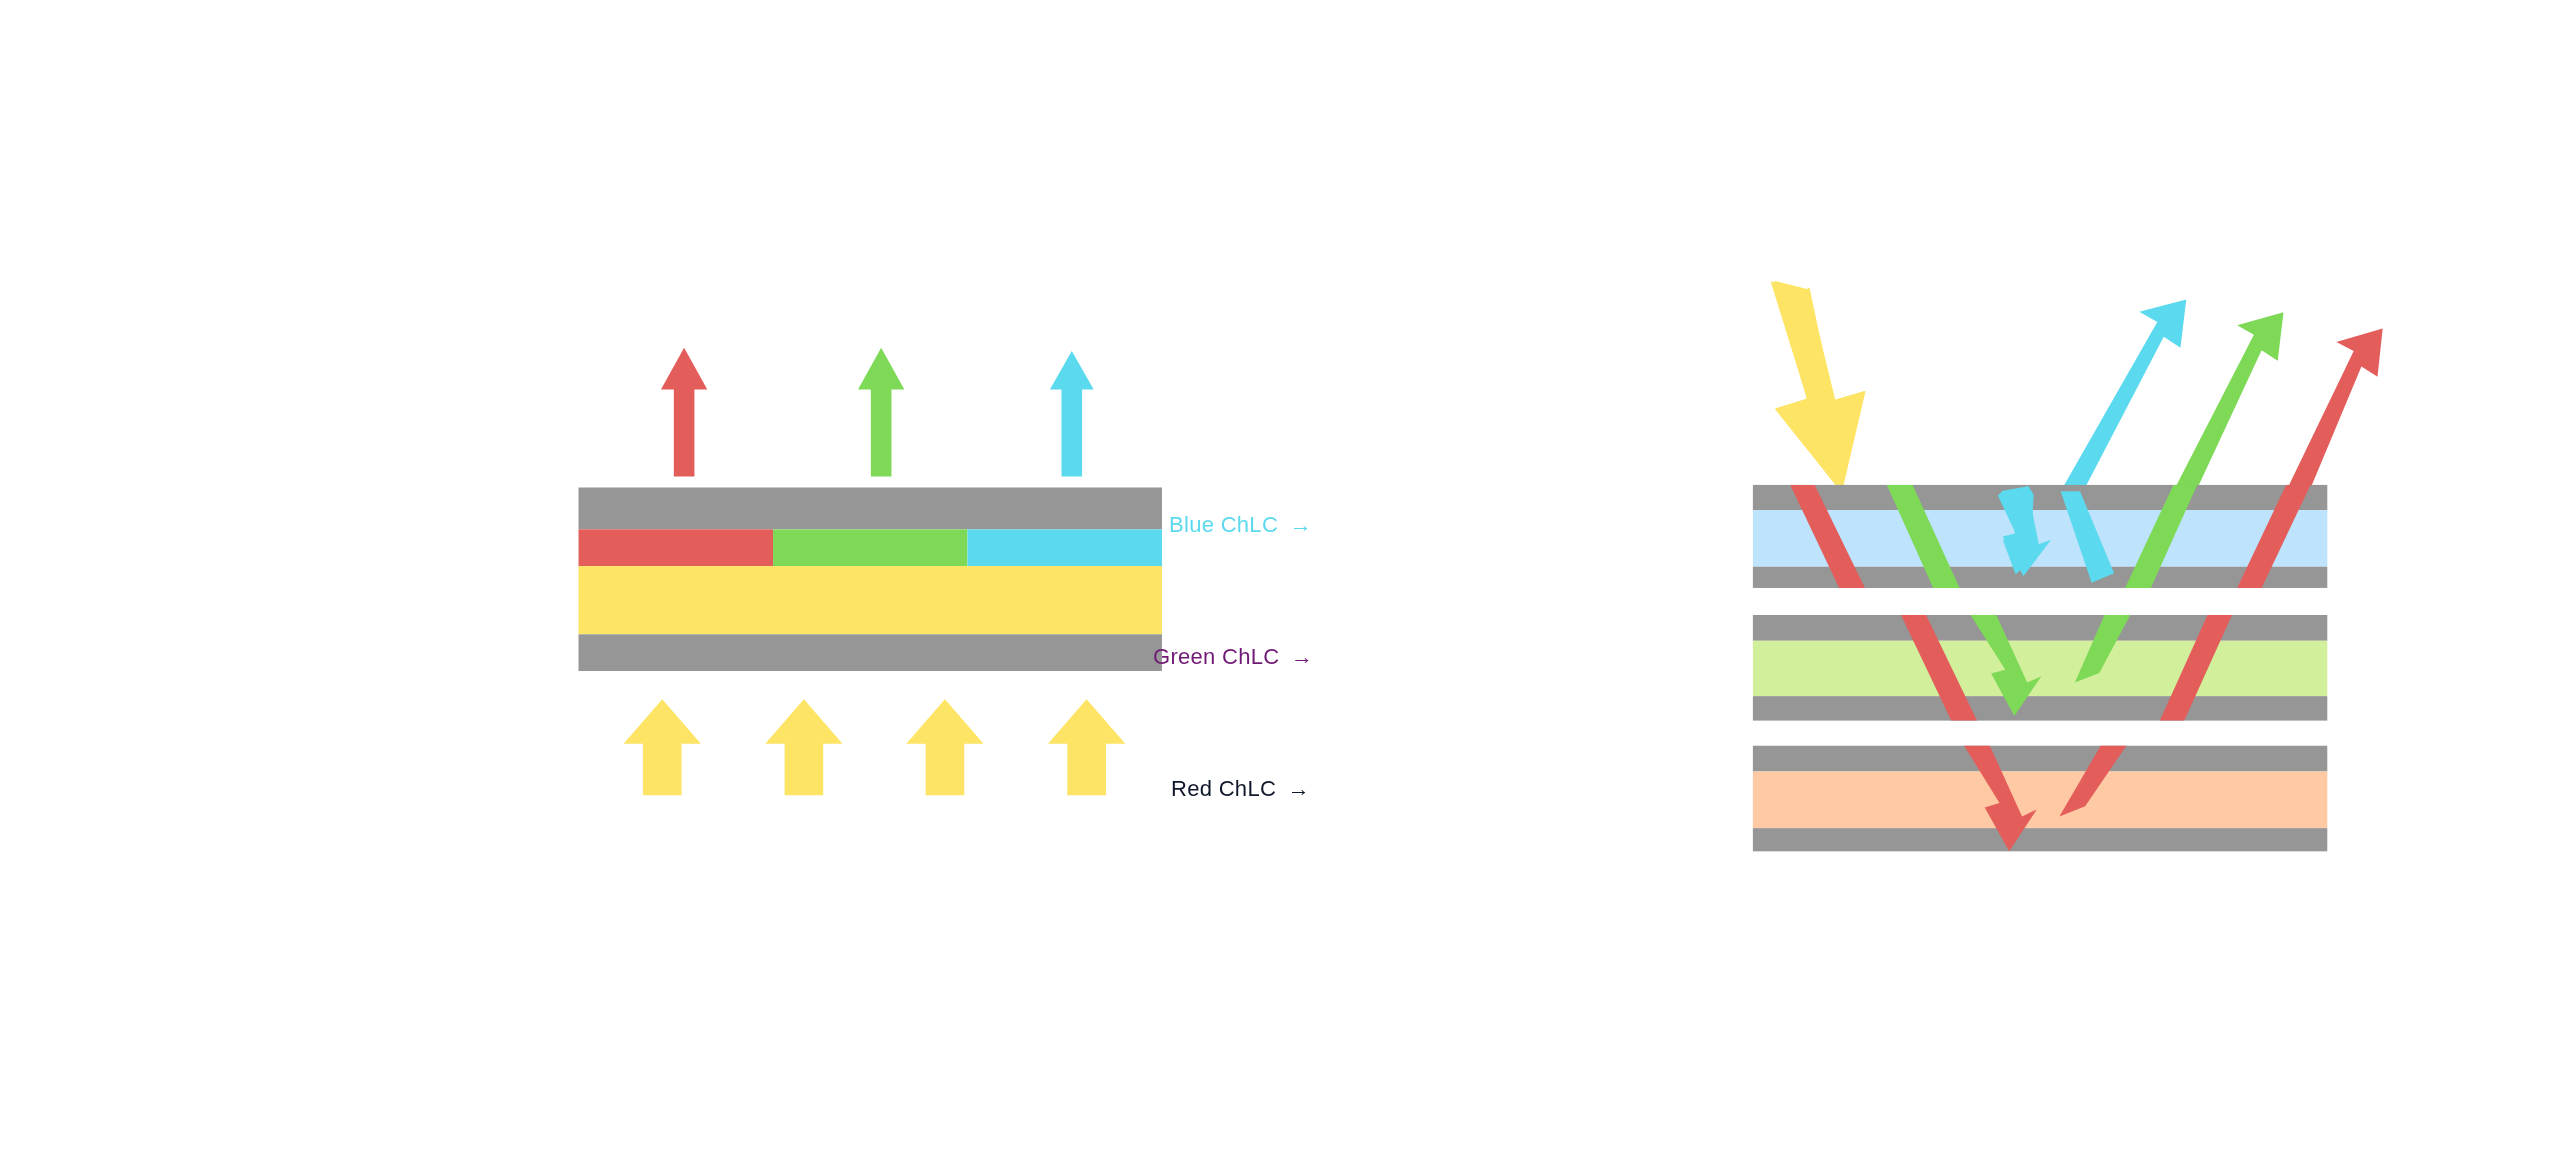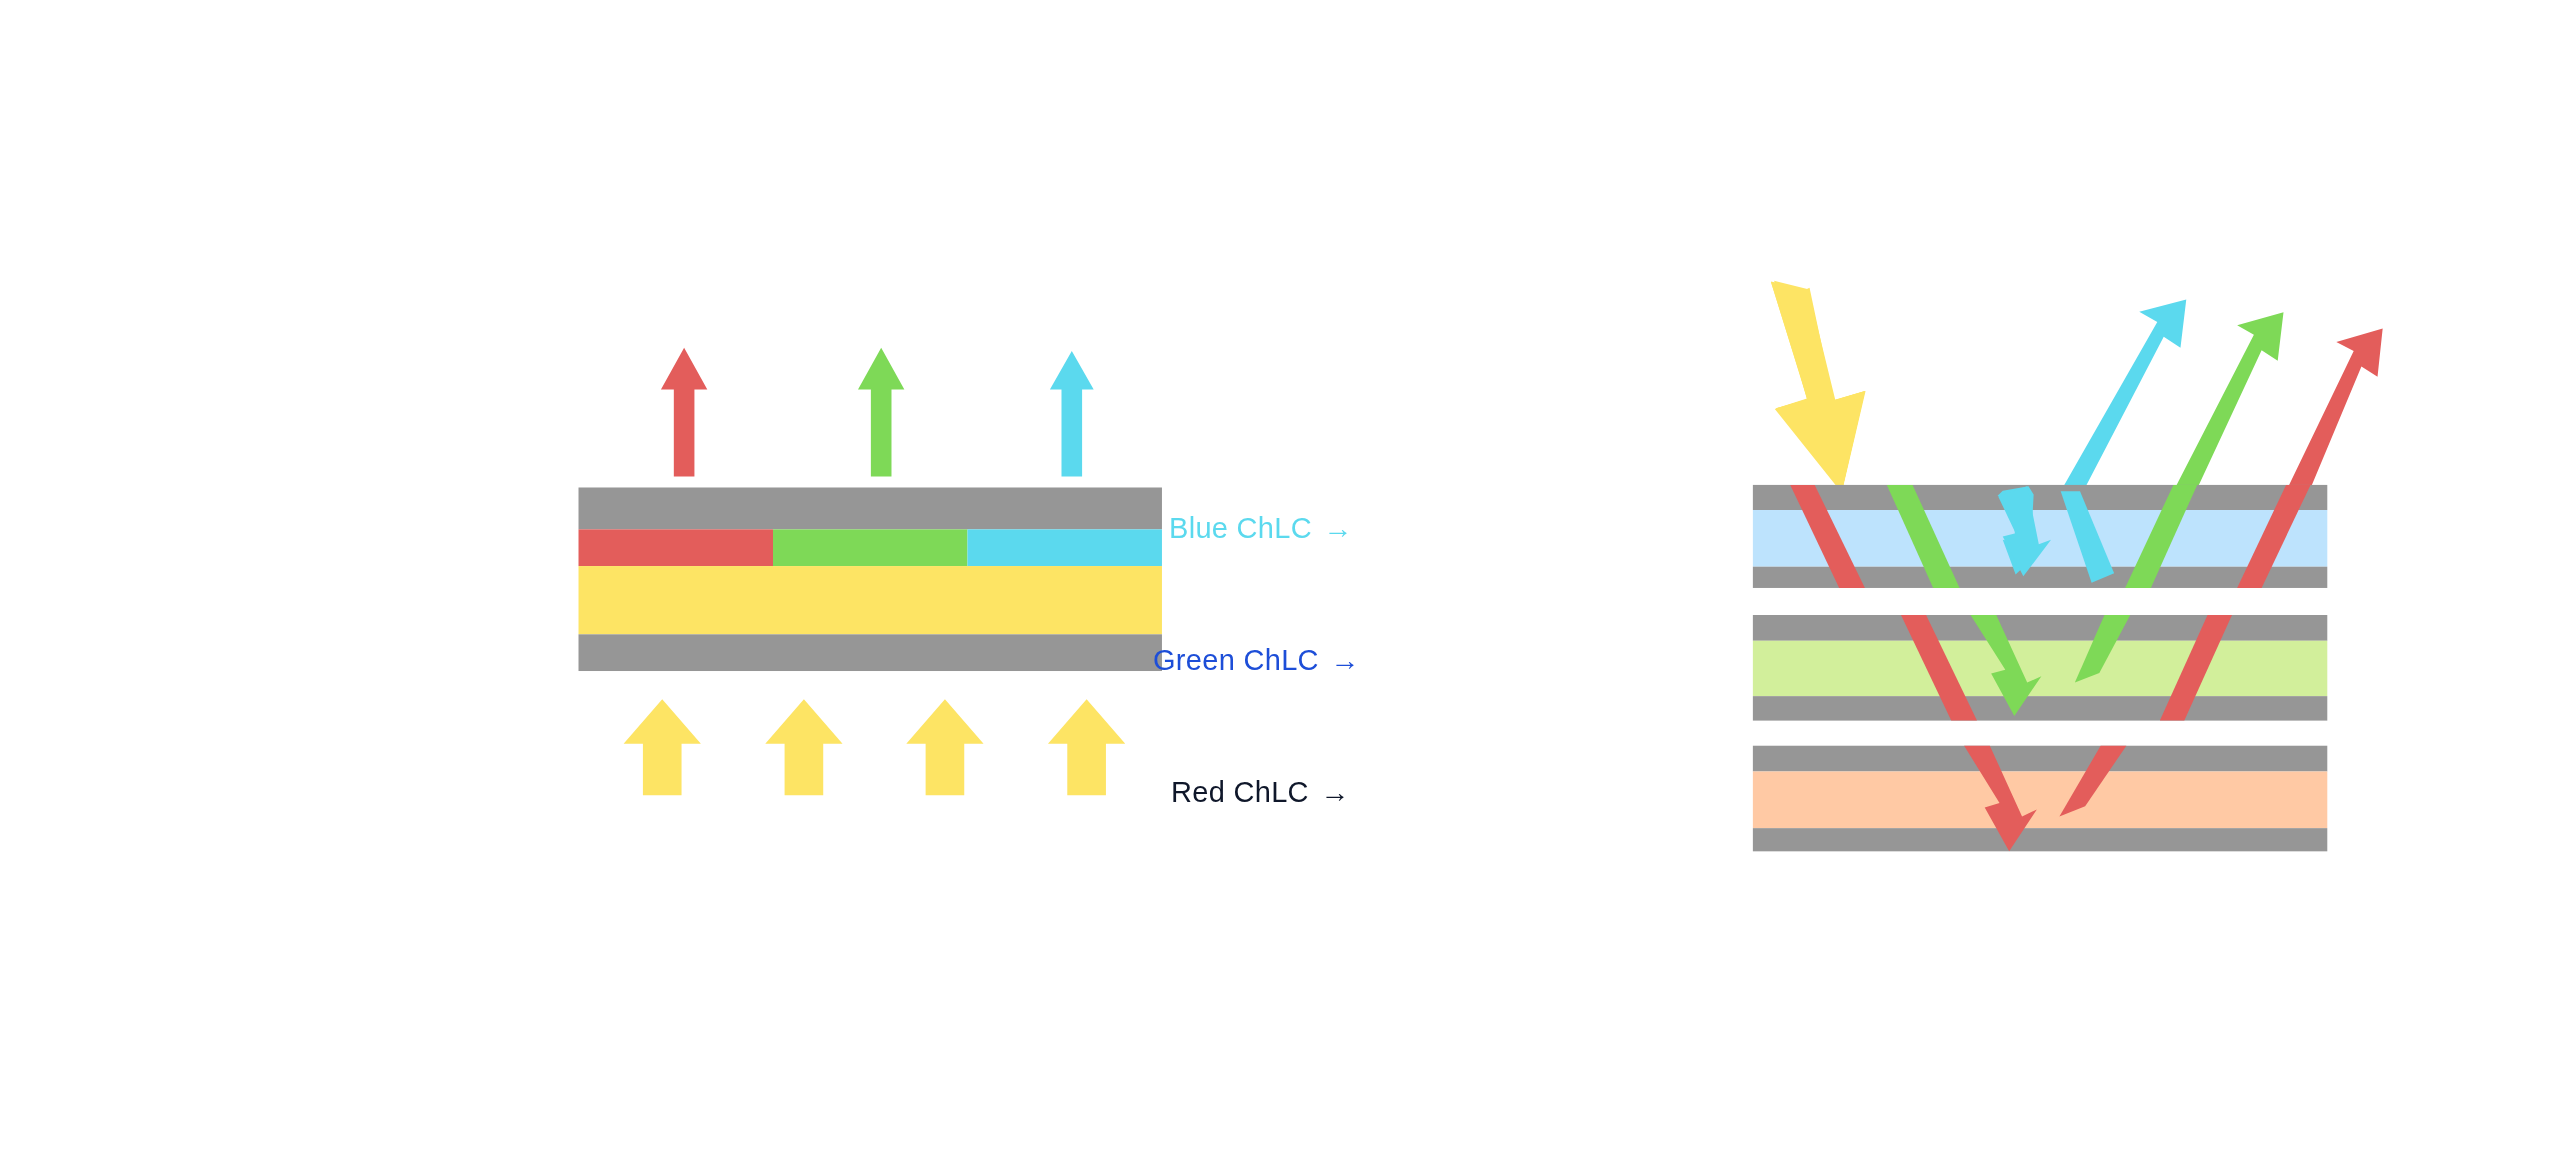--- a/index.html
+++ b/index.html
@@ -19,21 +19,21 @@
     width: 2576px;
     height: 1154px;
     background: #ffffff;
   }
   .panel {
     position: absolute;
   }
   .lbl {
     position: absolute;
     font-family: "Liberation Sans", sans-serif;
-    font-size: 29px;
+    font-size: 22px;
     font-weight: 400;
     letter-spacing: 0.3px;
     white-space: nowrap;
   }
   svg { display: block; overflow: visible; }
 </style>
 </head>
 <body>
 
 <div id="stage">
@@ -154,21 +154,21 @@
 
         <path d="M1148,1268 L1188,1252 L1252,1158 L1212,1158 Z" fill="#E35D5B"></path>
       </g>
 
       <g></g>
     </svg>
 
     <div class="lbl" style="left:-151px; top:512px; color:#5BD9EE;">
       <span>Blue ChLC</span><span style="padding-left:11.6px;">→</span>
     </div>
-    <div class="lbl" style="left:-167px; top:644px; color:#1d4ed8;">
+    <div class="lbl" style="left:-167px; top:644px; color:#701a75;">
       <span>Green ChLC</span><span style="padding-left:11.6px;">→</span>
     </div>
     <div class="lbl" style="left:-149px; top:776px; color:#0f172a;">
       <span>Red ChLC</span><span style="padding-left:11.6px;">→</span>
     </div>
   </div>
 
 </div>
 
 

